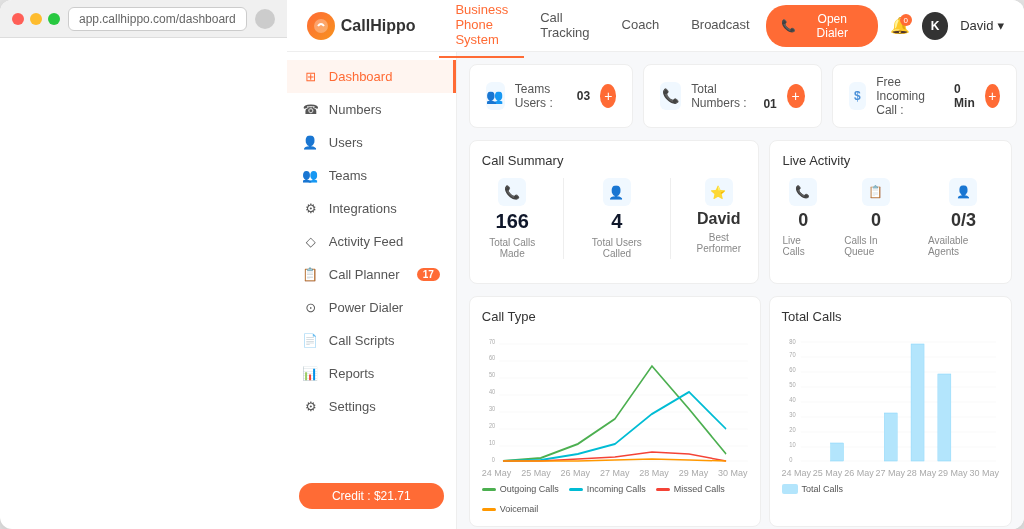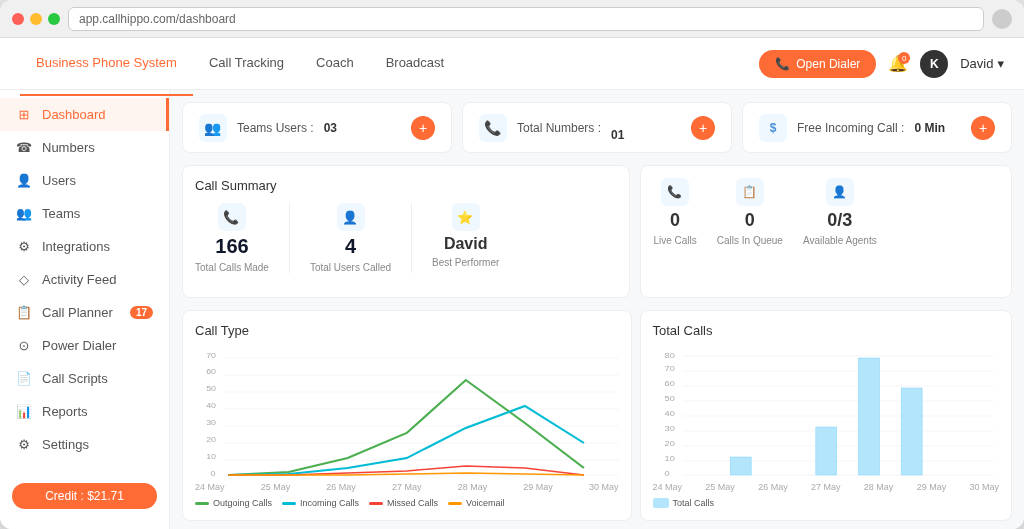--- a/index.html
+++ b/index.html
@@ -1,17 +1,17 @@
 <!DOCTYPE html>
 <html><head>
   <meta charset="utf-8">
   <style>
     * { box-sizing: border-box; margin: 0; padding: 0; }
     body { font-family: -apple-system, BlinkMacSystemFont, 'Segoe UI', sans-serif; background: #e8e8e8; display: flex; justify-content: center; align-items: center; min-height: 100vh; }
-    .browser-window { width: 1024px; height: 529px; background: #fff; border-radius: 12px; box-shadow: 0 4px 20px rgba(0,0,0,0.2); overflow: hidden; display: flex; flex-direction: column; }
+    .browser-window { width: 1024px; height: 529px; background: #fff; border-radius: 12px; box-shadow: 0 4px 20px rgba(0,0,0,0.2); overflow: hidden; display: flex; flex-direction: row; }
     .browser-bar { background: #f0f0f0; height: 38px; display: flex; align-items: center; padding: 0 12px; gap: 8px; border-bottom: 1px solid #ddd; }
     .traffic-lights { display: flex; gap: 6px; }
     .traffic-light { width: 12px; height: 12px; border-radius: 50%; }
     .tl-red { background: #ff5f57; }
     .tl-yellow { background: #febc2e; }
     .tl-green { background: #28c840; }
     .address-bar { flex: 1; background: #fff; border-radius: 6px; height: 24px; border: 1px solid #ccc; display: flex; align-items: center; padding: 0 10px; font-size: 12px; color: #666; }
     .browser-controls { width: 20px; height: 20px; background: #ccc; border-radius: 50%; }
     .app { display: flex; flex-direction: column; flex: 1; overflow: hidden; }
     .top-nav { background: #fff; height: 52px; display: flex; align-items: center; padding: 0 20px; border-bottom: 1px solid #eee; gap: 0; }
@@ -79,20 +79,29 @@
     </div>
     <div class="address-bar">
       <span>app.callhippo.com/dashboard</span>
     </div>
     <div class="browser-controls"></div>
   </div>
 
   <div class="app">
 
     <div class="top-nav">
+      <div class="logo">
+        <div class="logo-icon">
+          <svg width="16" height="16" viewBox="0 0 16 16">
+              <circle cx="8" cy="8" r="7" fill="white" opacity="0.3"></circle>
+              <path d="M5 8 Q8 4 11 8" stroke="white" stroke-width="2" fill="none"></path>
+            </svg>
+        </div>
+        <span>CallHippo</span>
+      </div>
       <div class="nav-links">
         <div class="nav-link active">
           <span>Business Phone System</span>
         </div>
         <div class="nav-link">
           <span>Call Tracking</span>
         </div>
         <div class="nav-link">
           <span>Coach</span>
         </div>
@@ -211,20 +220,21 @@
               </div>
               <div class="divider-v"></div>
               <div class="metric">
                 <div class="metric-icon">⭐</div>
                 <span class="metric-highlight">David</span>
                 <span class="metric-label">Best Performer</span>
               </div>
             </div>
           </div>
           <div class="panel live-activity-panel">
+            <div class="panel-title">Live Activity</div>
             <div class="live-metrics">
               <div class="live-metric">
                 <div class="live-metric-icon">📞</div>
                 <span class="live-metric-value">0</span>
                 <span class="live-metric-label">Live Calls</span>
               </div>
               <div class="live-metric">
                 <div class="live-metric-icon">📋</div>
                 <span class="live-metric-value">0</span>
                 <span class="live-metric-label">Calls In Queue</span>

